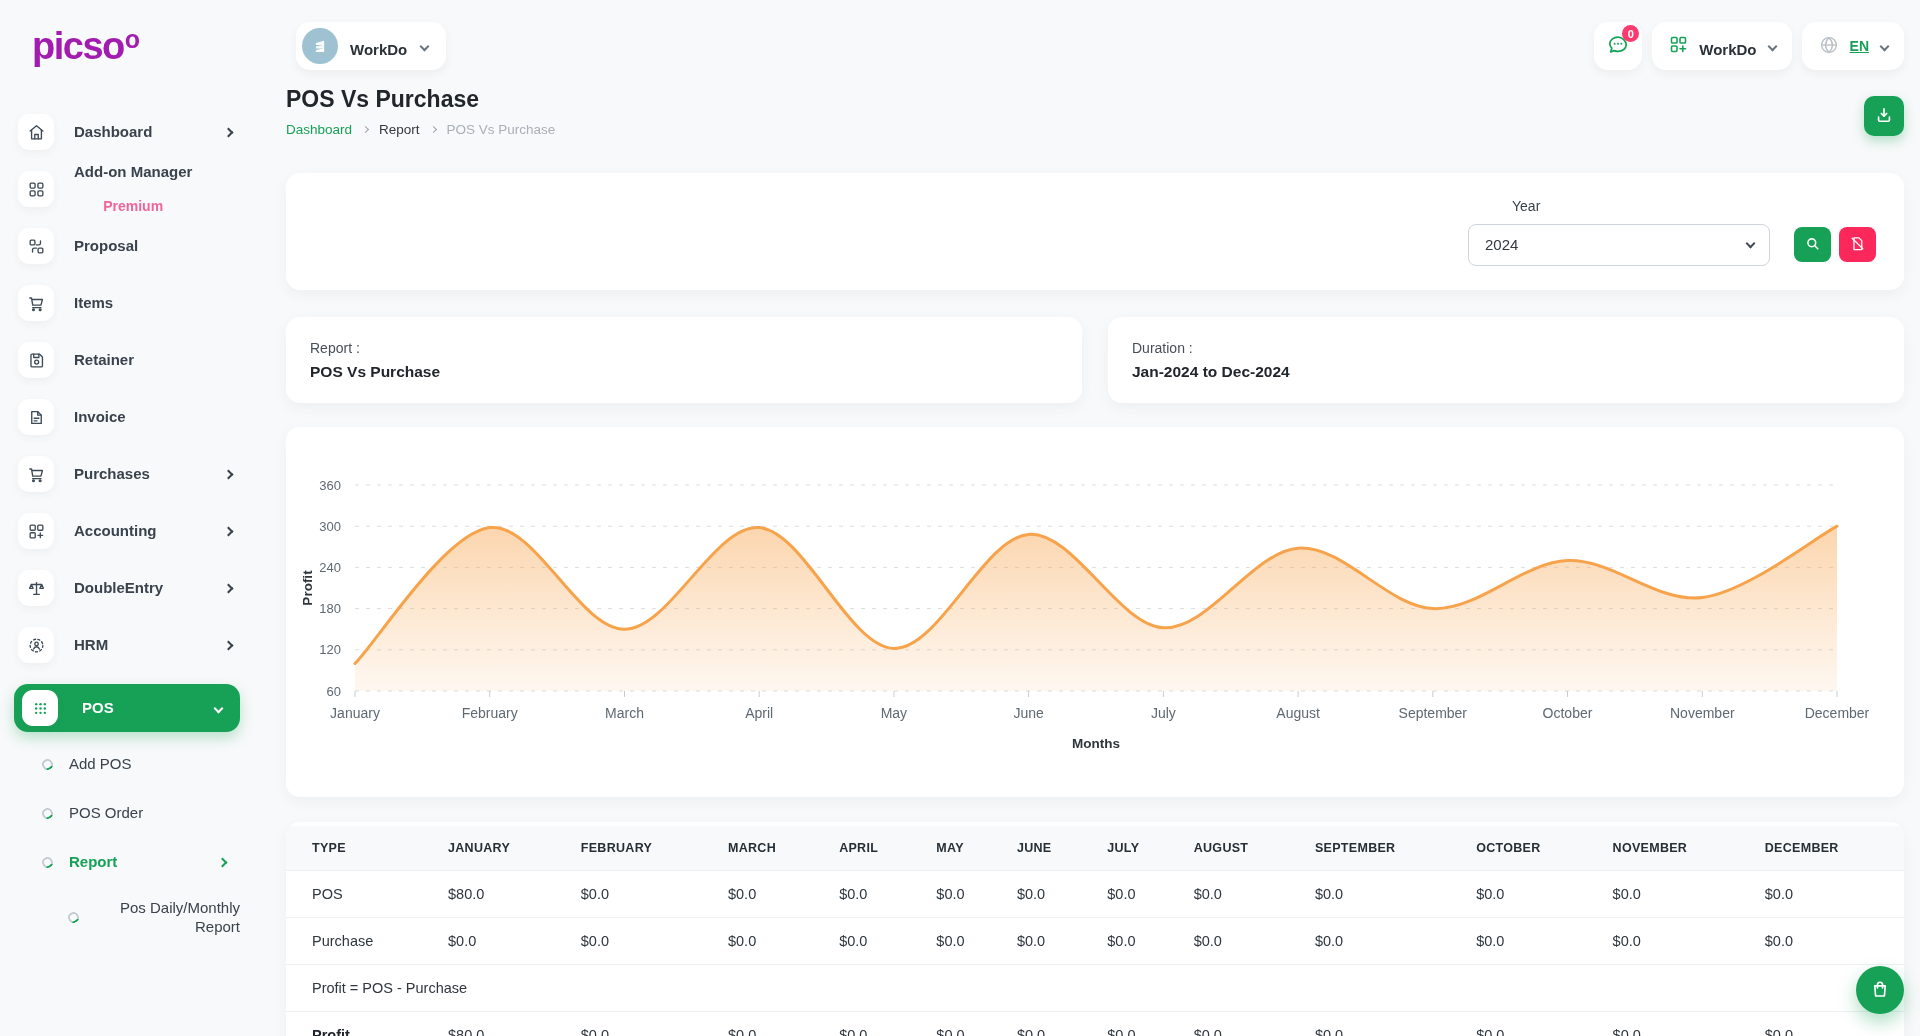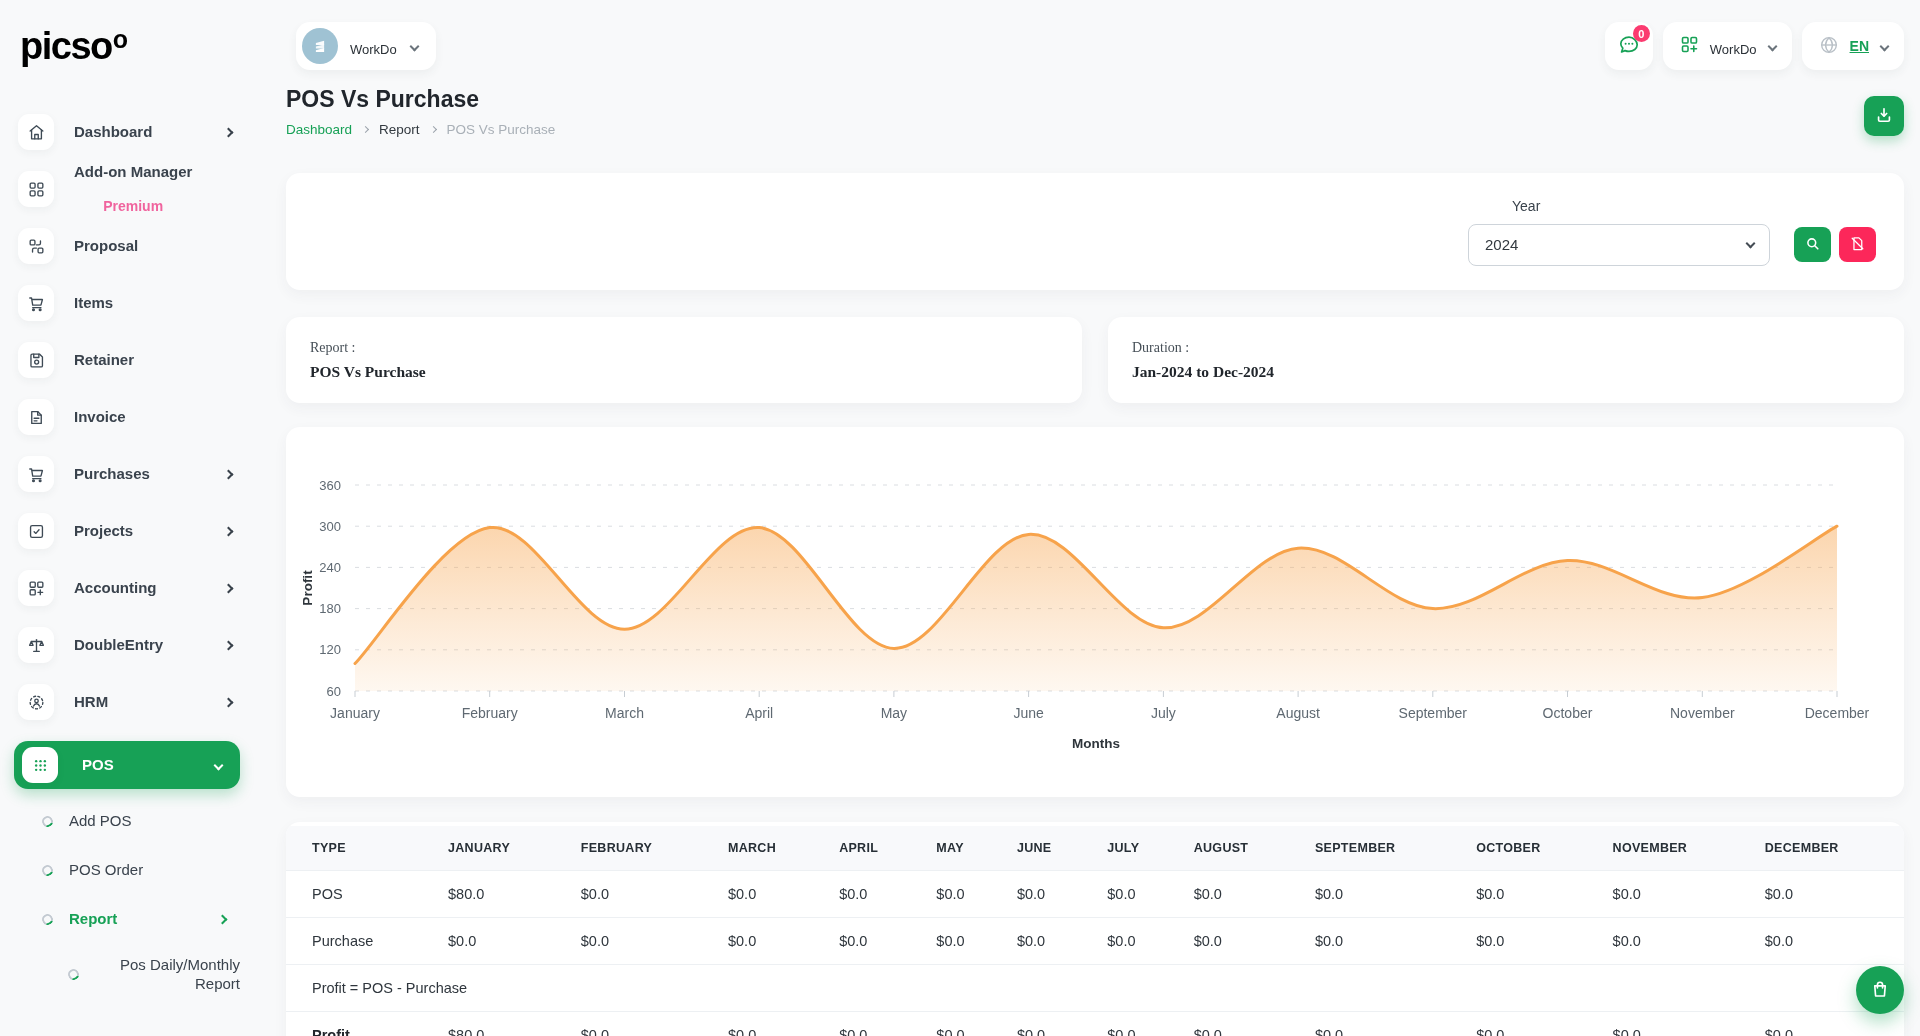--- a/index.html
+++ b/index.html
@@ -5,21 +5,21 @@
   * { box-sizing: border-box; }
   html,body { margin:0; padding:0; }
   body {
     width:1920px; height:1036px; overflow:hidden; position:relative;
     background:#f8f9fa;
     font-family:"Liberation Sans","DejaVu Sans",sans-serif;
     color:#32393f;
   }
   
   .sidebar { position:absolute; left:0; top:0; width:262px; height:1036px; padding-left:18px; }
-  .logo { margin:26px 0 0 2px; font-size:38px; font-weight:bold; color:#000000; letter-spacing:-1.5px; line-height:40px; }
+  .logo { margin:26px 0 0 14px; font-size:38px; font-weight:bold; color:#a21caf; letter-spacing:-1.5px; line-height:40px; }
   .logo .sup { font-size:25px; position:relative; top:-11px; margin-left:1px; font-weight:bold; }
   .menu { list-style:none; margin:44px 0 0 0; padding:0; }
   .side-item { display:flex; align-items:center; height:36px; margin-bottom:21px; cursor:pointer; position:relative; width:222px; }
   .tile { flex:none; width:36px; height:36px; background:#fff; border-radius:11px; display:flex; align-items:center; justify-content:center; color:#3e4a55; box-shadow:0 3px 8px rgba(40,50,60,.05); }
   .tile svg { width:19px; height:19px; }
   .side-label { margin-left:20px; font-size:15px; font-weight:600; color:#3a434d; line-height:1.25; }
   .side-sub { display:block; font-size:14px; font-weight:600; text-align:center; margin-top:16px; }
   .chev { display:inline-block; width:7px; height:7px; border-right:2px solid #39424b; border-bottom:2px solid #39424b; transform:rotate(-45deg); }
   .chev.down { transform:rotate(45deg); }
   .side-item .chev { position:absolute; right:8px; }
@@ -35,21 +35,21 @@
   .sub-item.active .sub-label { color:#17a156; font-weight:700; }
   .sub-item .chev { position:absolute; right:14px; }
   .sub-item.active .chev { border-color:#17a156; }
   
   .main { position:absolute; left:286px; top:0; width:1618px; }
   .topbar { display:flex; justify-content:space-between; align-items:center; margin-top:22px; height:48px; }
   .pill { background:#fff; border-radius:14px; height:48px; display:flex; align-items:center; box-shadow:0 4px 10px rgba(54,64,74,.06); cursor:pointer; border:none; }
   .workspace-pill { gap:12px; padding:0 18px 0 6px; margin-left:10px; }
   .avatar { width:36px; height:36px; border-radius:50%; background:#9fc2d3; display:flex; align-items:center; justify-content:center; }
   .avatar svg { width:22px; height:22px; }
-  .pill-label { font-size:13px; font-weight:400; color:#2b3137;margin-top:6px; }
+  .pill-label { font-size:15px; font-weight:700; color:#2b3137;margin-top:6px; }
   .pill .chev { border-color:#6b747c; margin-left:2px; }
   .top-right { display:flex; gap:10px; align-items:center; }
   .chat-pill { width:48px; justify-content:center; position:relative; color:#17a156; }
   .chat-pill svg { width:24px; height:24px; }
   .badge { position:absolute; top:3px; right:3px; min-width:17px; height:17px; border-radius:9px; background:#fb3b70; color:#fff; font-size:11px; font-weight:bold; display:flex; align-items:center; justify-content:center; padding:0 4px; }
   .apps-pill { gap:10px; padding:0 16px; color:#17a156; }
   .apps-pill svg { width:21px; height:21px; }
   .lang-pill { gap:10px; padding:0 16px; color:#b9c0c7; }
   .lang-pill svg { width:22px; height:22px; }
   .lang-label { font-size:14px; font-weight:bold; color:#17a156;text-decoration:underline; }
@@ -67,21 +67,21 @@
   .filter-card { margin-top:36px; height:117px; display:flex; justify-content:flex-end; align-items:center; padding:0 28px; }
   .filter-label { display:block; font-size:14px; color:#39424b; margin-bottom:10px;margin-left:44px; }
   .filter-row { display:flex; align-items:center; }
   .select-wrap { position:relative; width:302px; margin-right:24px; }
   .year-select { width:100%; height:42px; border:1px solid #ced4da; border-radius:8px; background:#fff; padding:0 34px 0 16px; font-size:15px; color:#32393f; appearance:none; -webkit-appearance:none; font-family:inherit; cursor:pointer; }
   .sel-chev { position:absolute; right:16px; top:16px; pointer-events:none; }
   .sq-btn { width:37px; height:35px; border:none; border-radius:8px; display:flex; align-items:center; justify-content:center; cursor:pointer; color:#fff; }
   .sq-btn svg { width:17px; height:17px; }
   .btn-search { background:#17a156; margin-right:8px; }
   .btn-reset { background:#fc275a; }
-  .info-cards { display:flex; gap:26px; margin-top:27px;font-family:Liberation Serif, serif; }
+  .info-cards { display:flex; gap:26px; margin-top:27px; }
   .info-card { flex:1 1 0; height:86px; display:flex; flex-direction:column; justify-content:center; padding:0 24px; }
   .info-label { font-size:14px; color:#464f57; }
   .info-value { font-size:15.5px; font-weight:700; color:#21262c; margin-top:7px; }
   
   .chart-card { margin-top:24px; height:370px; }
   .chart-card svg { display:block; }
   
   .table-card { margin-top:25px; min-height:260px; border-radius:14px 14px 0 0; overflow:hidden; padding-top:4px; }
   table.report { width:100%; border-collapse:collapse; }
   table.report th { background:#f8f9fb; text-align:left; font-size:12.5px; font-weight:700; color:#272f36; letter-spacing:.3px; padding:15px 12px; }
@@ -166,30 +166,20 @@
       <li class="side-item">
         <span class="tile">
           <svg viewBox="0 0 24 24" fill="none" stroke="currentColor" stroke-width="1.7" stroke-linecap="round" stroke-linejoin="round">
             <path d="M3.5 5h2.2l1.5 9h10.4l1.9-7H7"></path>
             <path d="M7.2 17.3h10.4"></path>
             <circle cx="8.2" cy="19.8" r="1.1"></circle>
             <circle cx="16.6" cy="19.8" r="1.1"></circle>
           </svg>
         </span>
         <span class="side-label">Purchases</span>
-        <span class="chev"></span>
-      </li>
-      <li class="side-item">
-        <span class="tile">
-          <svg viewBox="0 0 24 24" fill="none" stroke="currentColor" stroke-width="1.7" stroke-linecap="round" stroke-linejoin="round">
-            <rect x="4.5" y="4.5" width="15" height="15" rx="2"></rect>
-            <path d="m9 12.2 2.2 2.2 4-4.6"></path>
-          </svg>
-        </span>
-        <span class="side-label">Projects</span>
         <span class="chev"></span>
       </li>
       <li class="side-item">
         <span class="tile">
           <svg viewBox="0 0 24 24" fill="none" stroke="currentColor" stroke-width="1.7" stroke-linecap="round" stroke-linejoin="round">
             <rect x="4" y="4" width="6.4" height="6.4" rx="1.2"></rect>
             <rect x="13.6" y="4" width="6.4" height="6.4" rx="1.2"></rect>
             <rect x="4" y="13.6" width="6.4" height="6.4" rx="1.2"></rect>
             <path d="M16.8 13.8v6M13.8 16.8h6"></path>
           </svg>

